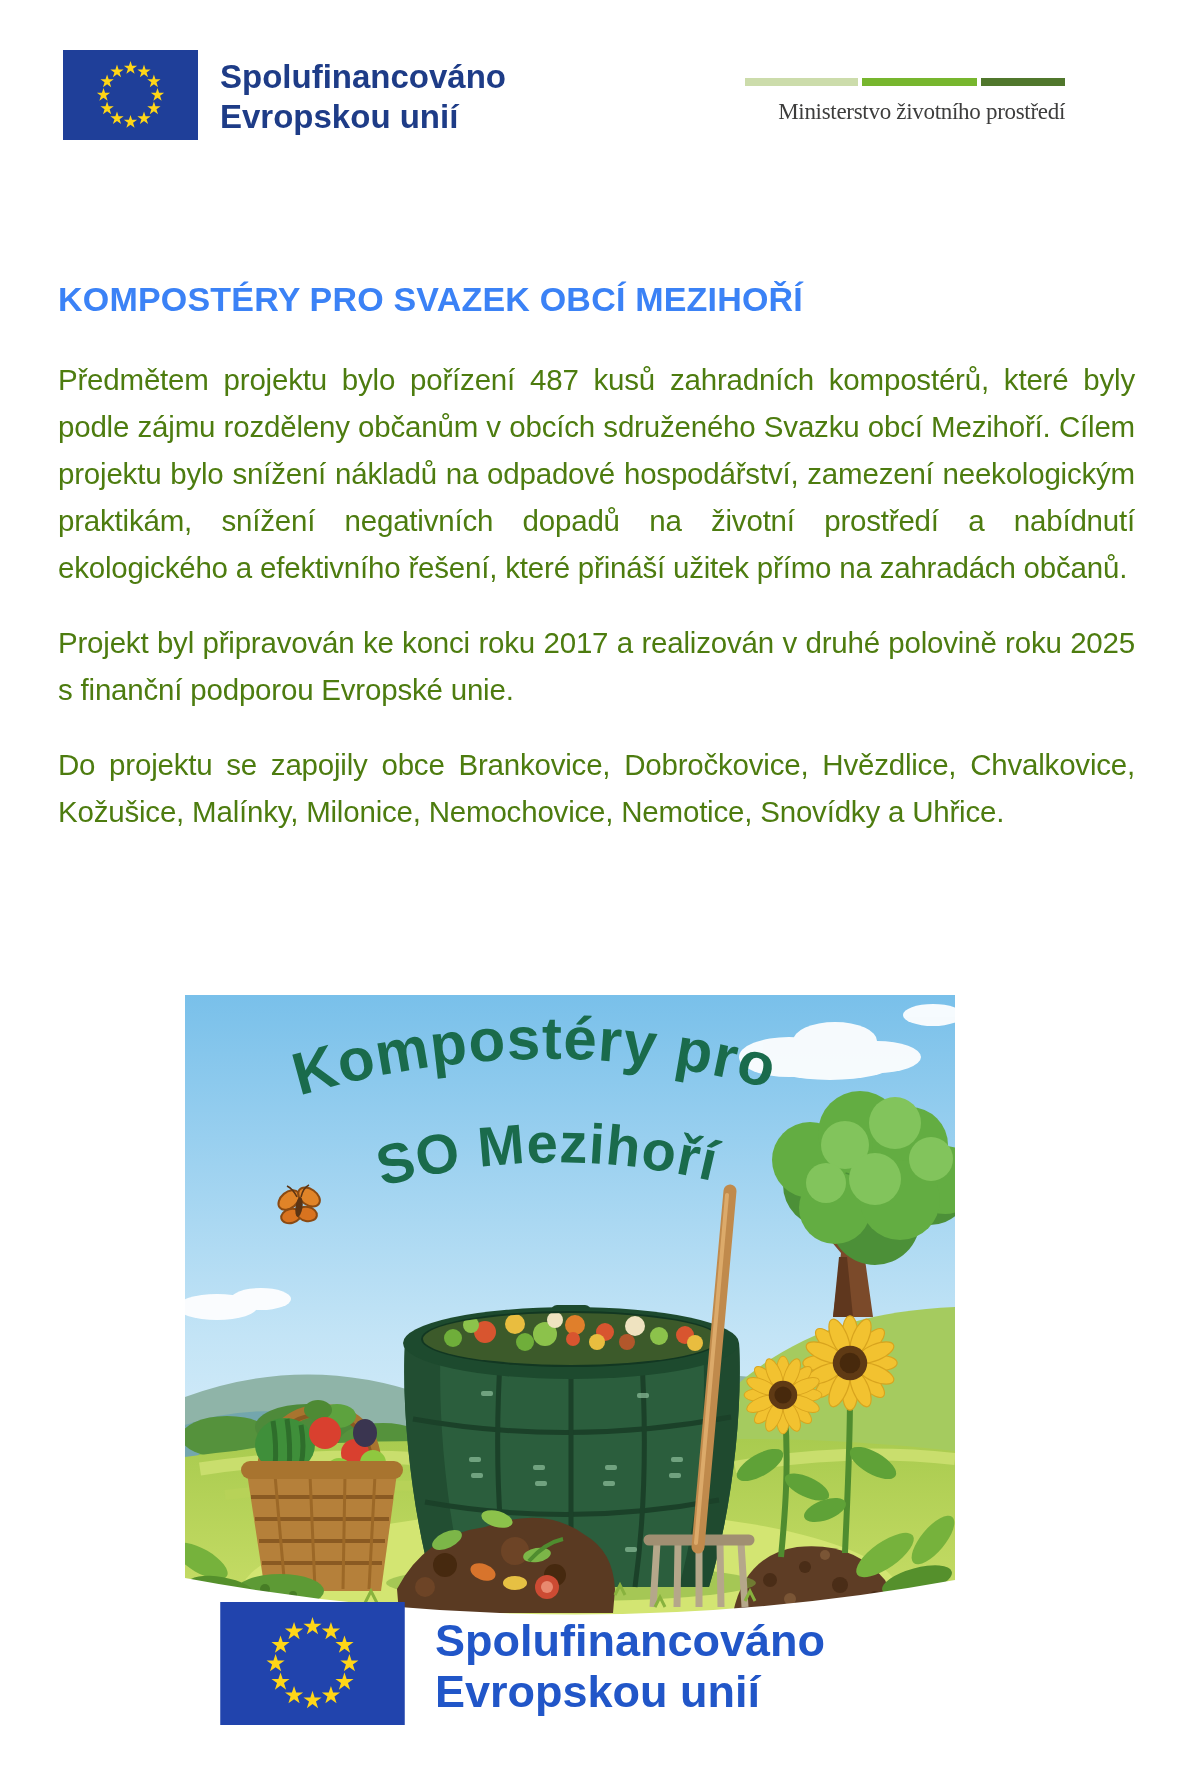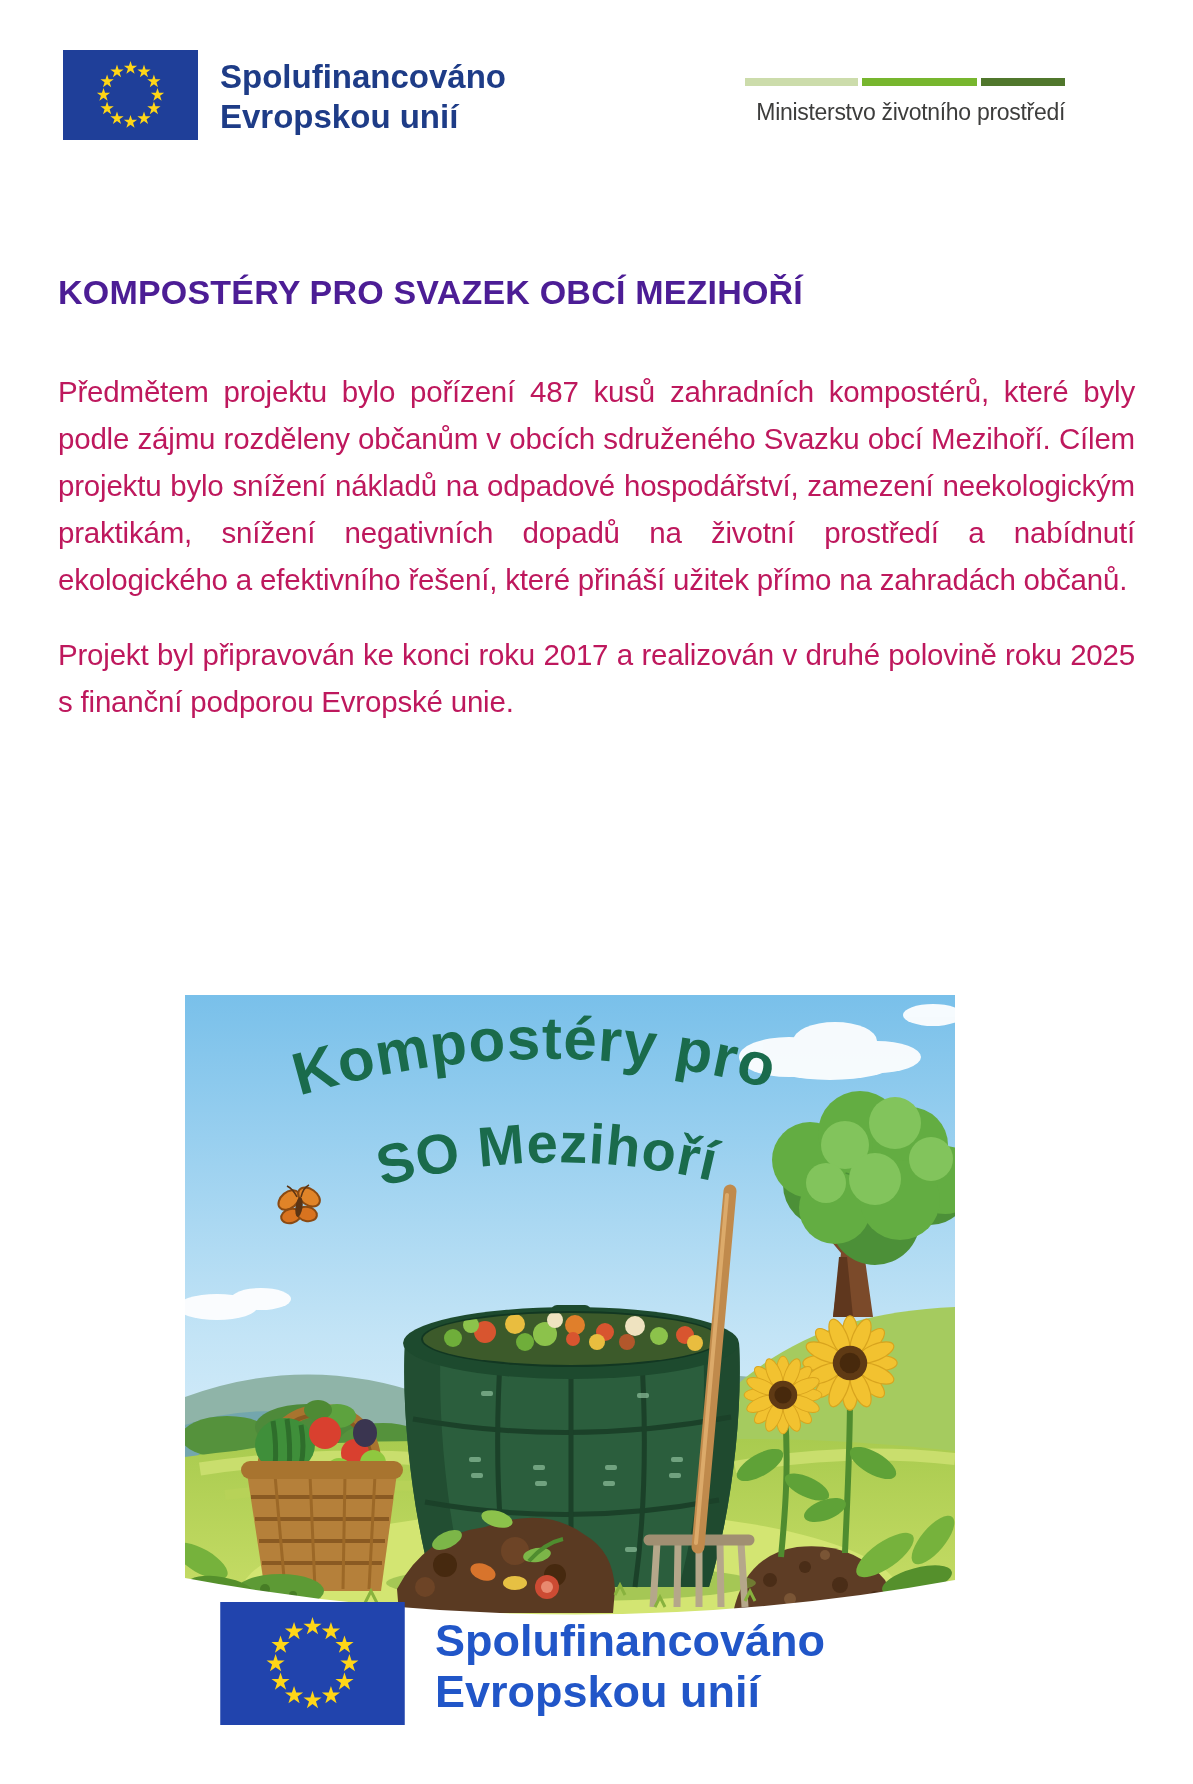--- a/index.html
+++ b/index.html
@@ -6,25 +6,25 @@
   body{width:1193px;height:1784px;font-family:"Liberation Sans",sans-serif;}
   .page{position:relative;width:1193px;height:1784px;background:#ffffff;overflow:hidden;}
 
   
   .eu-logo{display:flex;align-items:center;}
   .eu-logo .flag{flex:0 0 auto;}
   .eu-logo-top{position:absolute;top:50px;left:63px;}
   .eu-logo-top .eu-text{margin-left:22px;font-weight:700;font-size:33px;line-height:40px;color:#1e3c87;}
   .ministry{position:absolute;top:72px;left:745px;width:320px;}
   .ministry .bars{display:block;}
-  .ministry .mz-label{margin-top:9px;text-align:right;font-size:23px;color:#3d3d3c;letter-spacing:-0.3px;white-space:nowrap;}
+  .ministry .mz-label{margin-top:9px;text-align:right;font-size:23px;color:#3d3d3c;letter-spacing:-0.3px;white-space:nowrap;font-family:Liberation Serif, serif;}
 
   
-  .doc-title{position:absolute;top:249px;left:58px;right:58px;font-size:34px;line-height:40px;font-weight:700;color:#4c1d95;letter-spacing:0.2px;}
-  .content{position:absolute;top:368px;left:58px;right:58px;color:#be185d;}
+  .doc-title{position:absolute;top:256px;left:58px;right:58px;font-size:34px;line-height:40px;font-weight:700;color:#3b82f6;letter-spacing:0.2px;}
+  .content{position:absolute;top:356px;left:58px;right:58px;color:#4d7c0f;}
   .content p{margin:0 0 28px 0;font-size:29.5px;line-height:47px;text-align:justify;letter-spacing:-0.2px;}
 
   
   .illustration{position:absolute;top:995px;left:185px;width:770px;height:620px;}
   .illustration svg{display:block;}
   .illus text{font-family:"Liberation Sans",sans-serif;font-weight:700;letter-spacing:1px;}
 
   
   .eu-logo-bottom{position:absolute;top:1602px;left:220px;}
   .eu-logo-bottom .eu-text{margin-left:30px;font-weight:700;font-size:45px;line-height:51px;color:#2156c8;}
@@ -97,20 +97,21 @@
       </svg>
     </span>
     <div class="mz-label">Ministerstvo životního prostředí</div>
   </div>
 
   <h1 class="doc-title">KOMPOSTÉRY PRO SVAZEK OBCÍ MEZIHOŘÍ</h1>
 
   <div class="content">
     <p>Předmětem projektu bylo pořízení 487 kusů zahradních kompostérů, které byly podle zájmu rozděleny občanům v obcích sdruženého Svazku obcí Mezihoří. Cílem projektu bylo snížení nákladů na odpadové hospodářství, zamezení neekologickým praktikám, snížení negativních dopadů na životní prostředí a nabídnutí ekologického a efektivního řešení, které přináší užitek přímo na zahradách občanů.</p>
     <p>Projekt byl připravován ke konci roku 2017 a realizován v druhé polovině roku 2025 s finanční podporou Evropské unie.</p>
+    <p>Do projektu se zapojily obce Brankovice, Dobročkovice, Hvězdlice, Chvalkovice, Kožušice, Malínky, Milonice, Nemochovice, Nemotice, Snovídky a Uhřice.</p>
   </div>
 
   <div class="illustration">
     <svg class="illus" width="770" height="620" viewBox="0 0 770 620">
       <defs>
         <linearGradient id="skyGrad" x1="0" y1="0" x2="0" y2="1">
           <stop offset="0" stop-color="#79c0ea"></stop>
           <stop offset="0.55" stop-color="#c3e4f6"></stop>
           <stop offset="1" stop-color="#eef8fd"></stop>
         </linearGradient>

